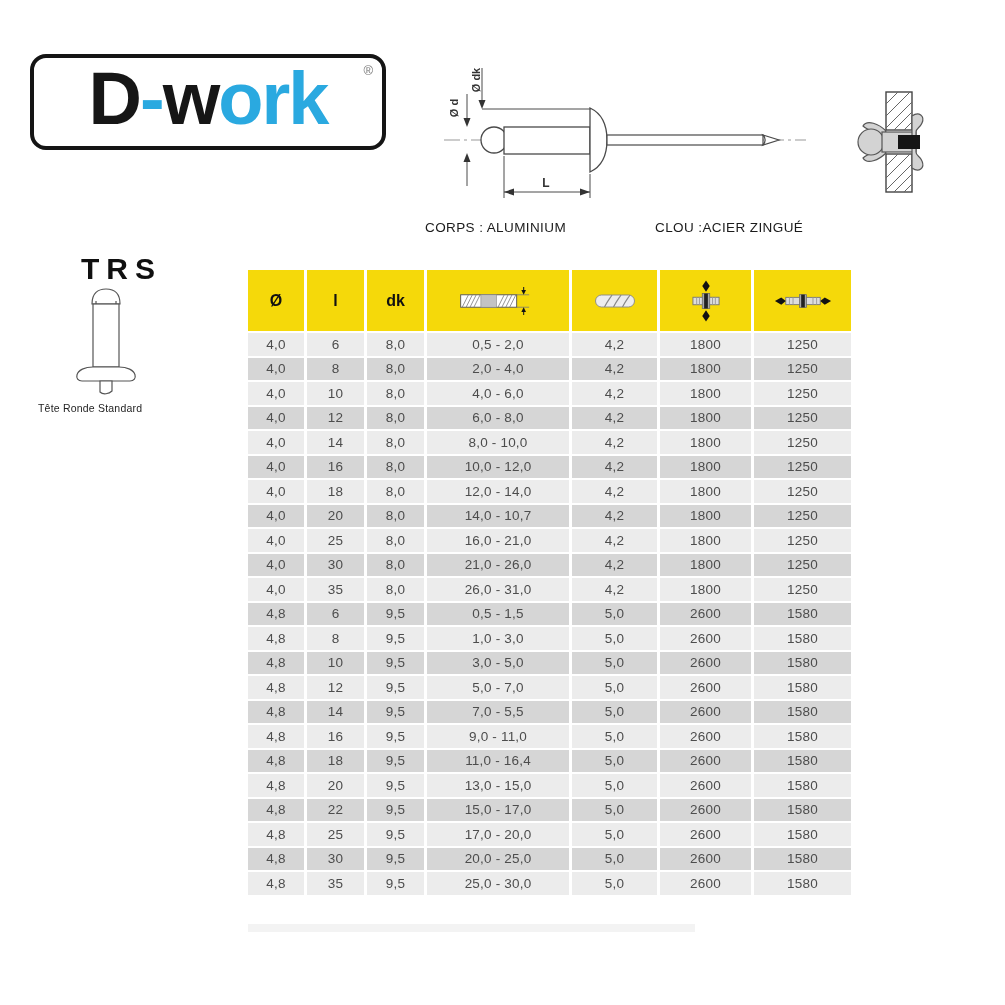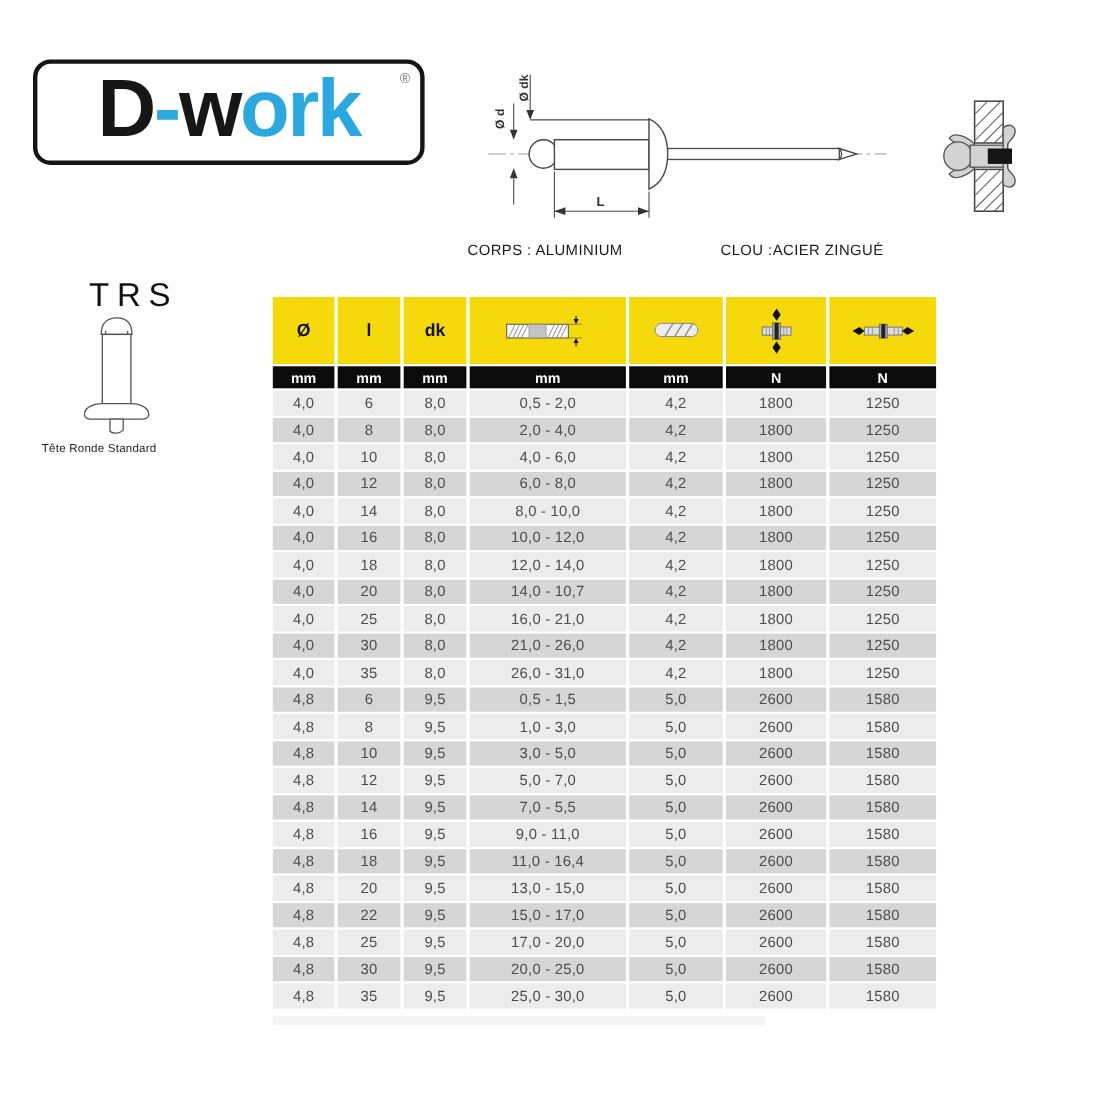--- a/index.html
+++ b/index.html
@@ -32,21 +32,21 @@
   .material-note{position:absolute;top:220px;font-size:13.5px;color:#1b1b1b;
     letter-spacing:.4px;white-space:nowrap}
   .note-corps{left:425px}
   .note-clou{left:655px}
 
   
   .cross-section{position:absolute;left:856px;top:90px;width:74px;height:104px}
 
   
   .trs-title{position:absolute;left:62px;top:252px;width:112px;text-align:center;
-    font-size:30px;font-weight:400;letter-spacing:7px;color:#101010;text-indent:7px}
+    font-size:30px;font-weight:700;letter-spacing:7px;color:#101010;text-indent:7px}
   .trs-sketch{position:absolute;left:73px;top:288px;width:66px;height:110px}
   .trs-caption{position:absolute;left:38px;top:402px;width:164px;text-align:left;
     font-size:10.5px;font-weight:500;color:#242424;letter-spacing:.2px}
 
   
   table.spec{position:absolute;left:245px;top:268px;width:609px;
     border-collapse:separate;border-spacing:3px 2px;table-layout:fixed;background:#fff}
   table.spec td{text-align:center;vertical-align:middle;overflow:hidden}
   tr.head-row td{background:var(--accent-yellow);height:61px;
     font-size:16px;font-weight:700;color:#111}
@@ -222,29 +222,20 @@
             <line x1="43" y1="8" x2="43" y2="16"></line>
               <line x1="47" y1="8" x2="47" y2="16"></line>
           </g>
           <rect x="28" y="5" width="8" height="14" fill="#AAA" stroke="#666" stroke-width=".8"></rect>
           <rect x="30" y="5" width="4" height="14" fill="#222"></rect>
           <polygon points="1,12 8,8 13,12 8,16" fill="#111"></polygon>
           <polygon points="63,12 56,8 51,12 56,16" fill="#111"></polygon>
         </svg>
       </td>
     </tr>
-    <tr class="units-row">
-      <td>mm</td>
-      <td>mm</td>
-      <td>mm</td>
-      <td>mm</td>
-      <td>mm</td>
-      <td>N</td>
-      <td>N</td>
-    </tr>
   </thead>
   <tbody class="rows">
       <tr>
         <td>4,0</td>
         <td>6</td>
         <td>8,0</td>
         <td>0,5 - 2,0</td>
         <td>4,2</td>
         <td>1800</td>
         <td>1250</td>

